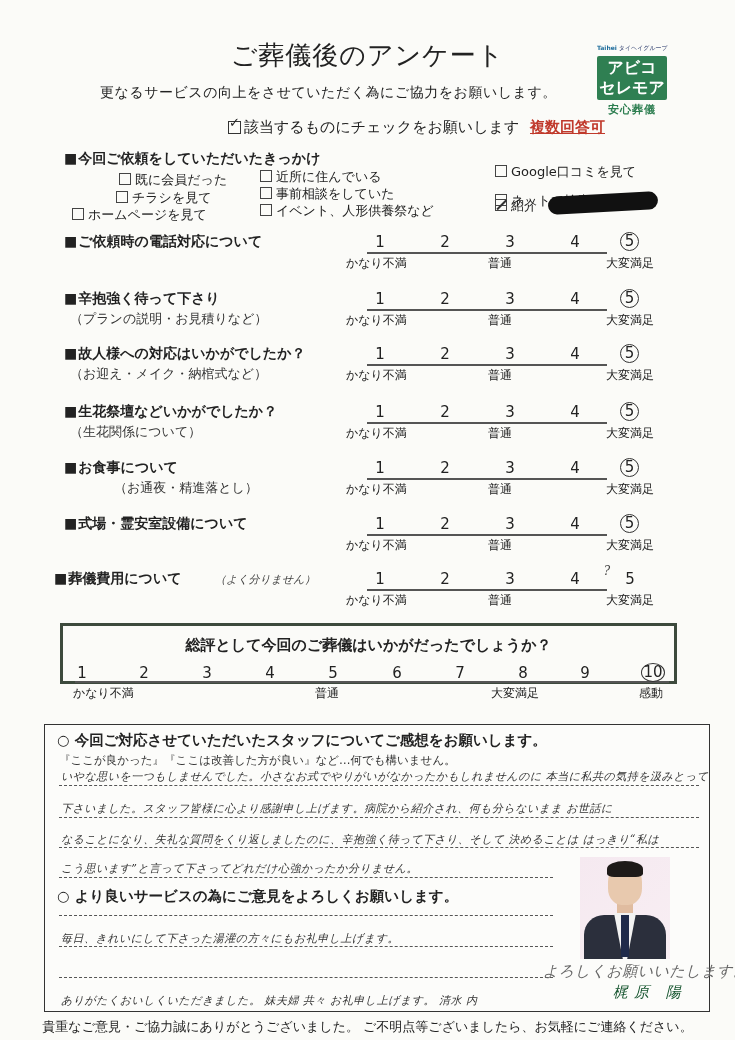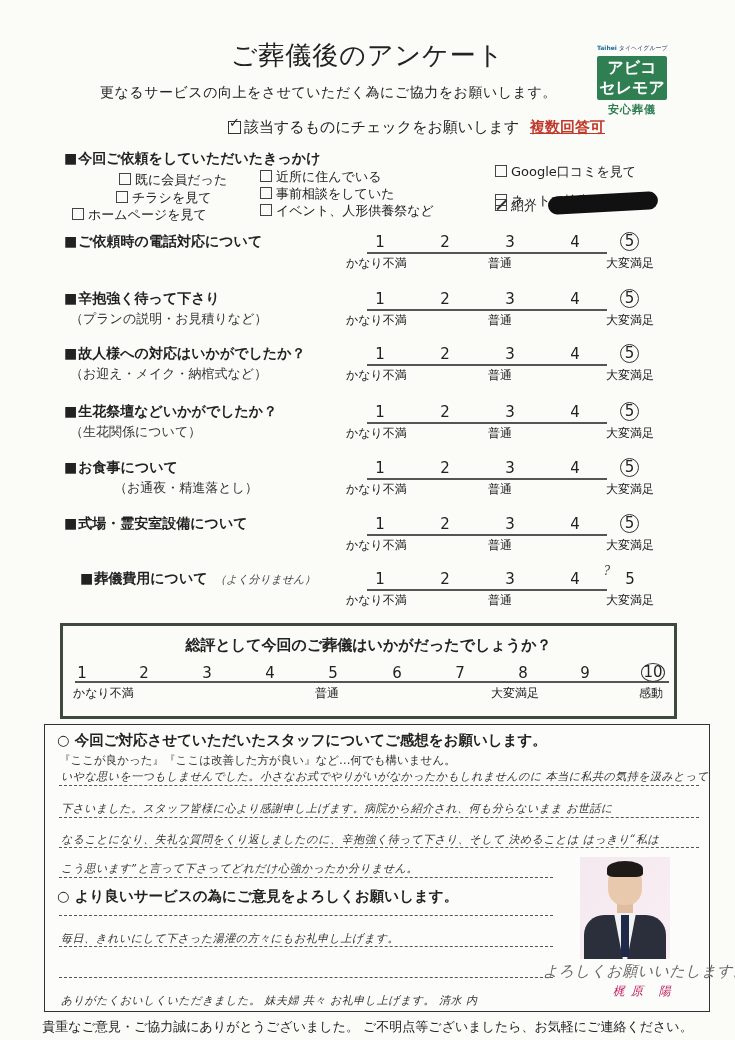--- a/index.html
+++ b/index.html
@@ -29,21 +29,21 @@
   .opt .cb.checked:after { content:""; position:absolute; left:-1px; top:4px; width:13px; height:1.5px; background:#333; transform:rotate(-45deg); }
   .redact { left:548px; top:194px; width:110px; height:18px; background:#111; border-radius:9px; transform:rotate(-3deg); }
 
   .scale { width:280px; height:40px; }
   .scale .line { position:absolute; left:25px; top:19px; width:240px; height:2px; background:#555; }
   .scale .num { position:absolute; top:0; font-size:15px; width:20px; text-align:center; }
   .scale .lab { position:absolute; top:22px; font-size:12px; white-space:nowrap; }
   .scale .circled { border:1.3px solid #333; border-radius:50%; width:17px; height:17px; line-height:17px; top:-1px; }
   .hand { font-family:"DejaVu Serif", serif; font-style:italic; color:#444; }
 
-  .overall { left:60px; top:623px; width:617px; height:96px; border:3px solid #3d4a3d; box-sizing:border-box; background:#fbfbf8; }
+  .overall { left:60px; top:623px; width:617px; height:61px; border:3px solid #3d4a3d; box-sizing:border-box; background:#fbfbf8; }
   .overall .otitle { position:absolute; left:0; width:100%; top:10px; text-align:center; font-weight:bold; font-size:15px; }
   .overall .oline { position:absolute; left:12px; top:55px; width:594px; height:2px; background:#555; }
   .overall .onum { position:absolute; top:38px; font-size:15px; width:22px; text-align:center; }
   .overall .olab { position:absolute; top:59px; font-size:12px; white-space:nowrap; }
   .overall .ocirc { border:1.3px solid #333; border-radius:50%; width:22px; height:17px; line-height:17px; top:37px; }
 
   .comments { left:44px; top:724px; width:666px; height:288px; border:1.5px solid #333; box-sizing:border-box; background:#fcfcfa; }
   .sec-title { position:absolute; font-size:14.5px; font-weight:bold; }
   .sec-title:before { content:"○ "; }
   .hint { position:absolute; left:14px; top:28px; font-size:11.5px; color:#333; }
@@ -157,21 +157,21 @@
       <div class="line"></div>
       <div class="num" style="left:28px;">1</div>
       <div class="num" style="left:93px;">2</div>
       <div class="num" style="left:158px;">3</div>
       <div class="num" style="left:223px;">4</div>
       <div class="num circled" style="left:278px;">5</div>
       <div class="lab" style="left:4px;">かなり不満</div>
       <div class="lab" style="left:146px;">普通</div>
       <div class="lab" style="left:264px;">大変満足</div>
     </div>
-    <div class="abs q-head" style="left:80px;top:570px;">葬儀費用について</div>
+    <div class="abs q-head" style="left:54px;top:570px;">葬儀費用について</div>
     <div class="abs hand" style="left:215px;top:572px;font-size:11px;">（よく分りません）</div>
     <div class="abs scale" style="left:342px;top:570px;">
       <div class="line"></div>
       <div class="num" style="left:28px;">1</div>
       <div class="num" style="left:93px;">2</div>
       <div class="num" style="left:158px;">3</div>
       <div class="num" style="left:223px;">4</div>
       <div class="num" style="left:278px;">5</div>
       <div class="num hand" style="left:255px;top:-6px;font-size:12px;">?</div>
       <div class="lab" style="left:4px;">かなり不満</div>
@@ -215,21 +215,21 @@
   <div class="dash" style="left:14px;top:152px;width:494px;"></div>
 
   <div class="sec-title" style="left:12px;top:162px;">より良いサービスの為にご意見をよろしくお願いします。</div>
   <div class="dash" style="left:14px;top:190px;width:494px;"></div>
   <div class="hw" style="left:16px;top:206px;">毎日、きれいにして下さった湯灌の方々にもお礼申し上げます。</div>
   <div class="dash" style="left:14px;top:221px;width:494px;"></div>
   <div class="dash" style="left:14px;top:252px;width:494px;"></div>
   <div class="hw" style="left:16px;top:268px;">ありがたくおいしくいただきました。 妹夫婦 共々 お礼申し上げます。 清水 内</div>
 
   <div class="hw" style="left:498px;top:237px;font-size:15px;color:#666;">よろしくお願いいたします。</div>
-  <div class="hw" style="left:568px;top:258px;font-size:12px;color:#be185d;letter-spacing:6px;">梶原 陽</div>
+  <div class="hw" style="left:568px;top:258px;font-size:15px;color:#14532d;letter-spacing:6px;">梶原 陽</div>
 </div>
 
 <div class="abs photo">
   <div class="suit"></div>
   <div class="shirt"></div>
   <div class="tie"></div>
   <div class="neck"></div>
   <div class="head"></div>
   <div class="hair"></div>
 </div>

